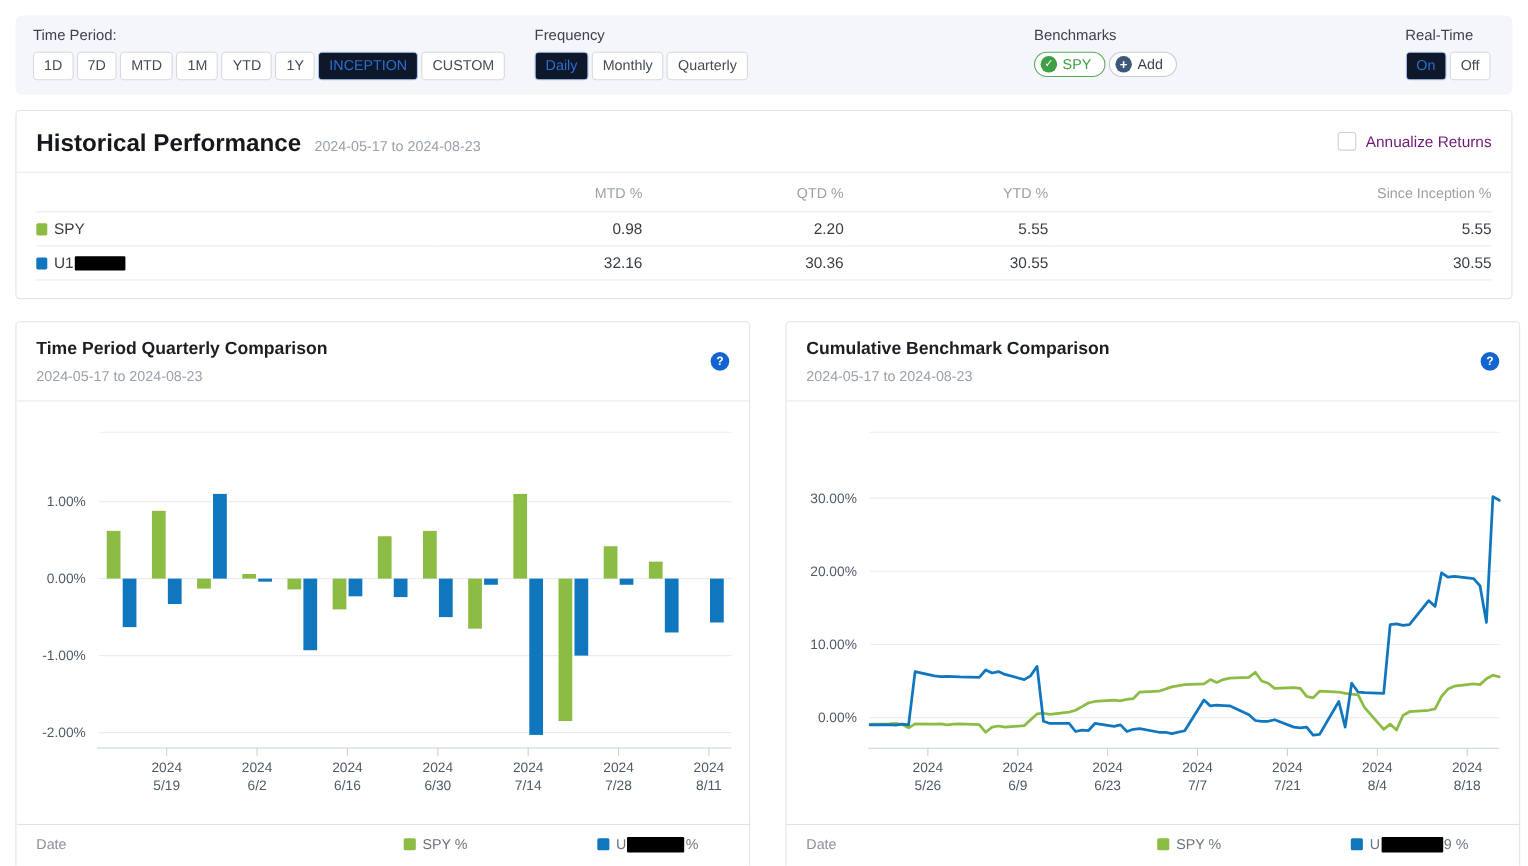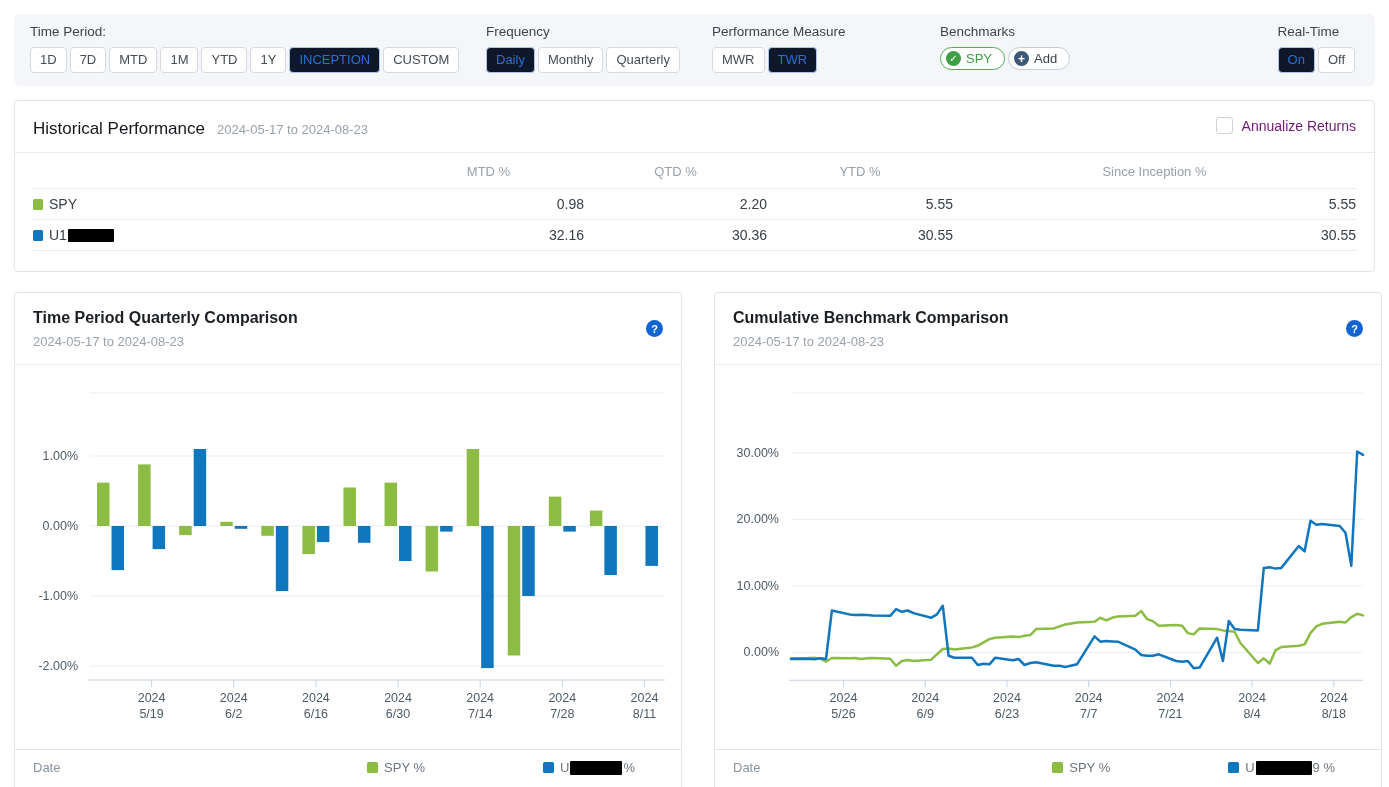--- a/index.html
+++ b/index.html
@@ -31,27 +31,27 @@
   .picon-check { background: #3f9f44; }
   .picon-plus { background: #3d5878; font-size: 12px; }
 
   
   .panel { position: absolute; background: #fff; border: 1px solid #e1e4e9; border-radius: 4px; }
 
   
   .hist { left: 14px; top: 100px; right: 14px; height: 172px; overflow: hidden; }
   .hist-header { display: flex; align-items: baseline; padding: 16px 18px 13px 18px;
     border-bottom: 1px solid #e7eaee; }
-  .htitle { font-size: 17px; font-weight: normal; color: #15181c; }
+  .htitle { font-size: 22px; font-weight: bold; color: #15181c; }
   .hrange { font-size: 13px; color: #9ba2ab; margin-left: 12px; }
   .annualize { margin-left: auto; display: flex; align-items: center; gap: 9px; cursor: pointer; }
   .cbox { width: 17px; height: 17px; border: 1px solid #ccd2d9; border-radius: 3px; background: #fff; }
   .annualize-text { font-size: 14px; color: #701a75; }
   .htable { width: calc(100% - 36px); margin: 3px 18px 0 18px; border-collapse: collapse; }
-  .htable th { font-weight: normal; font-size: 13px; color: #9aa1a8; text-align: center;
+  .htable th { font-weight: normal; font-size: 13px; color: #9aa1a8; text-align: right;
     padding: 8px 0 9px 0; border-bottom: 1px solid #e8ebee; }
   .htable td { font-size: 14px; color: #383e45; text-align: right; padding: 7px 0;
     border-bottom: 1px solid #e8ebee; }
   .htable .name-col { text-align: left; }
   .swatch { display: inline-block; width: 10px; height: 11px; border-radius: 1.5px;
     margin-right: 6px; vertical-align: -1px; }
 
   
   .chart-panel { top: 292px; width: 668px; height: 520px; overflow: hidden; }
   .chart-panel.left { left: 14px; }
@@ -93,27 +93,20 @@
       <button class="btn selected">INCEPTION</button>
       <button class="btn">CUSTOM</button>
     </div>
   </div>
   <div class="tgroup tg-freq">
     <span class="tlabel">Frequency</span>
     <div class="btnrow">
       <button class="btn selected">Daily</button>
       <button class="btn">Monthly</button>
       <button class="btn">Quarterly</button>
-    </div>
-  </div>
-  <div class="tgroup tg-perf">
-    <span class="tlabel">Performance Measure</span>
-    <div class="btnrow">
-      <button class="btn">MWR</button>
-      <button class="btn selected">TWR</button>
     </div>
   </div>
   <div class="tgroup tg-bench">
     <span class="tlabel">Benchmarks</span>
     <div class="btnrow">
       <span class="pill pill-spy">
         <span class="picon picon-check">✓</span>
         <span>SPY</span>
       </span>
       <span class="pill pill-add">

